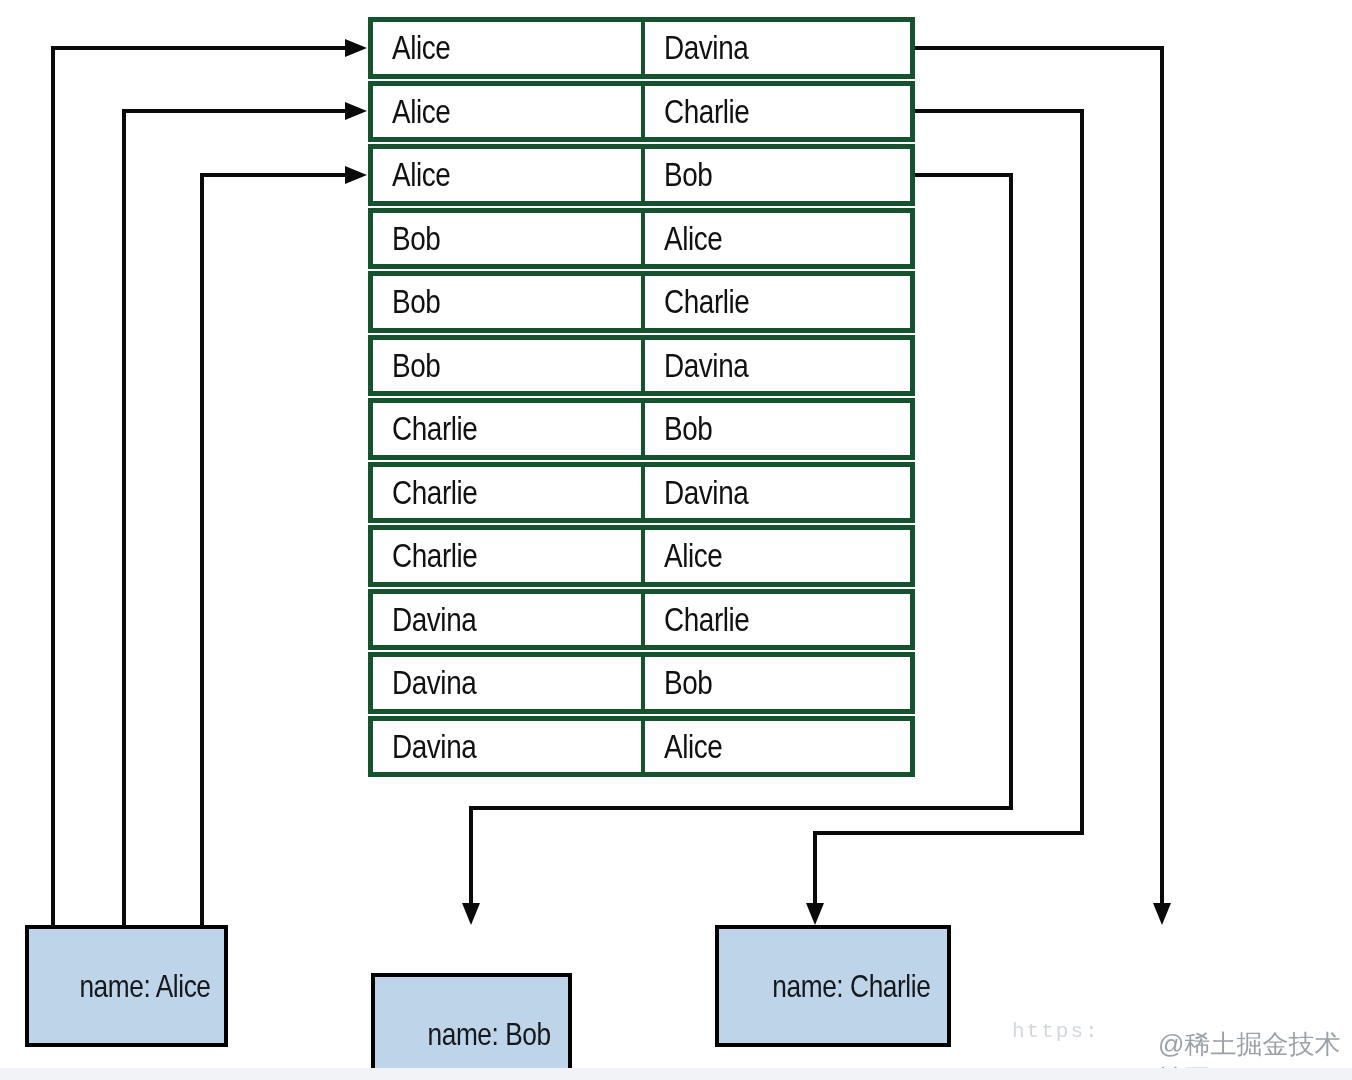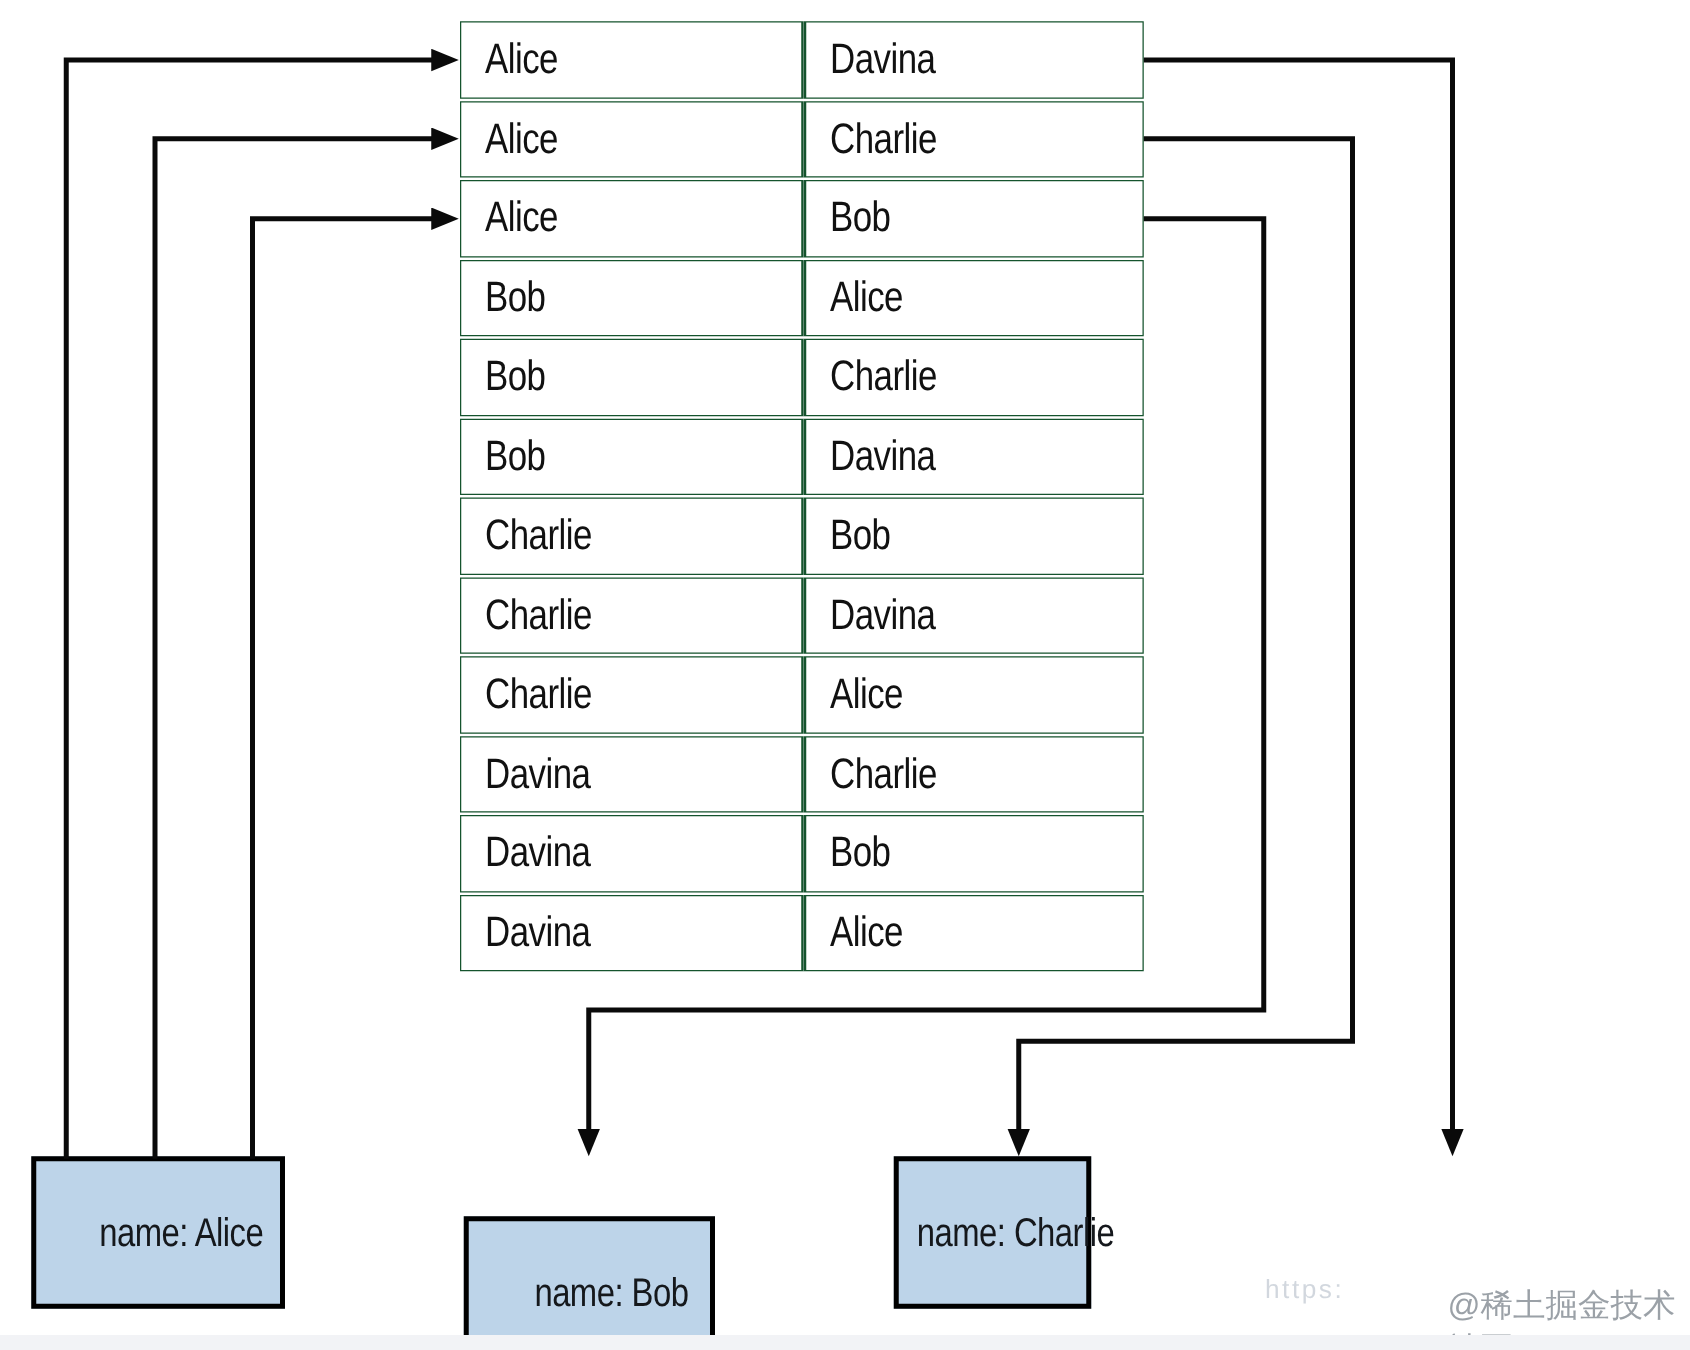--- a/index.html
+++ b/index.html
@@ -13,21 +13,21 @@
 
   
   #join-table {
     position:absolute; left:368px; top:17px; width:547px;
     display:flex; flex-direction:column; gap:2px;
   }
   .row { display:flex; height:61.5px; }
   .cell {
     box-sizing:border-box;
     background:#ffffff;
-    border:1px solid #14532d;
+    border:5px solid #14532d;
     display:flex; align-items:center;
     padding-left:19px;
     font-size:34px; color:#111111;
     overflow:hidden; white-space:nowrap;
   }
   .cell.left  { width:275px; border-right-width:2px; }
   .cell.right { flex:1;      border-left-width:2px; }
   .ctext { display:inline-block; transform:scaleX(0.82); transform-origin:left center; letter-spacing:-0.5px; }
 
   
@@ -37,34 +37,34 @@
     background:#bdd4e9;
     border:4px solid #000000;
     display:flex; align-items:center; justify-content:center;
     font-size:32px; color:#15181c;
     white-space:nowrap;
     padding-left:36px;
   }
   .entity .ctext { transform-origin:center center; }
   #entity-alice   { left:25px;   width:203px; }
   #entity-bob     { left:371px;  width:201px;margin-top:48px; }
-  #entity-charlie { left:715px;  width:158px;text-align:center; }
+  #entity-charlie { left:715px;  width:236px;text-align:center; }
   #entity-davina  { left:1062px; width:200px; }
 
   
   #edges {
     position:absolute; left:0; top:0; width:1352px; height:1080px;
     pointer-events:none;
   }
   #edges polyline { fill:none; stroke-width:4px; stroke-linejoin:miter; }
 
   
   #wm-url {
     position:absolute; left:1012px; top:1020px;
-    font-family:Liberation Sans, sans-serif;
+    font-family:Liberation Mono, monospace;
     font-size:21px; color:#aeb8c4; opacity:0.55; letter-spacing:2px;
   }
   #wm-community {
     position:absolute; left:1158px; top:1027px;
     font-family:sans-serif;
     font-size:26px; color:#8e959c; opacity:0.88;
   }
   #bottom-strip {
     position:absolute; left:0; bottom:0; width:1352px; height:12px;
     background:#f2f3f6;

